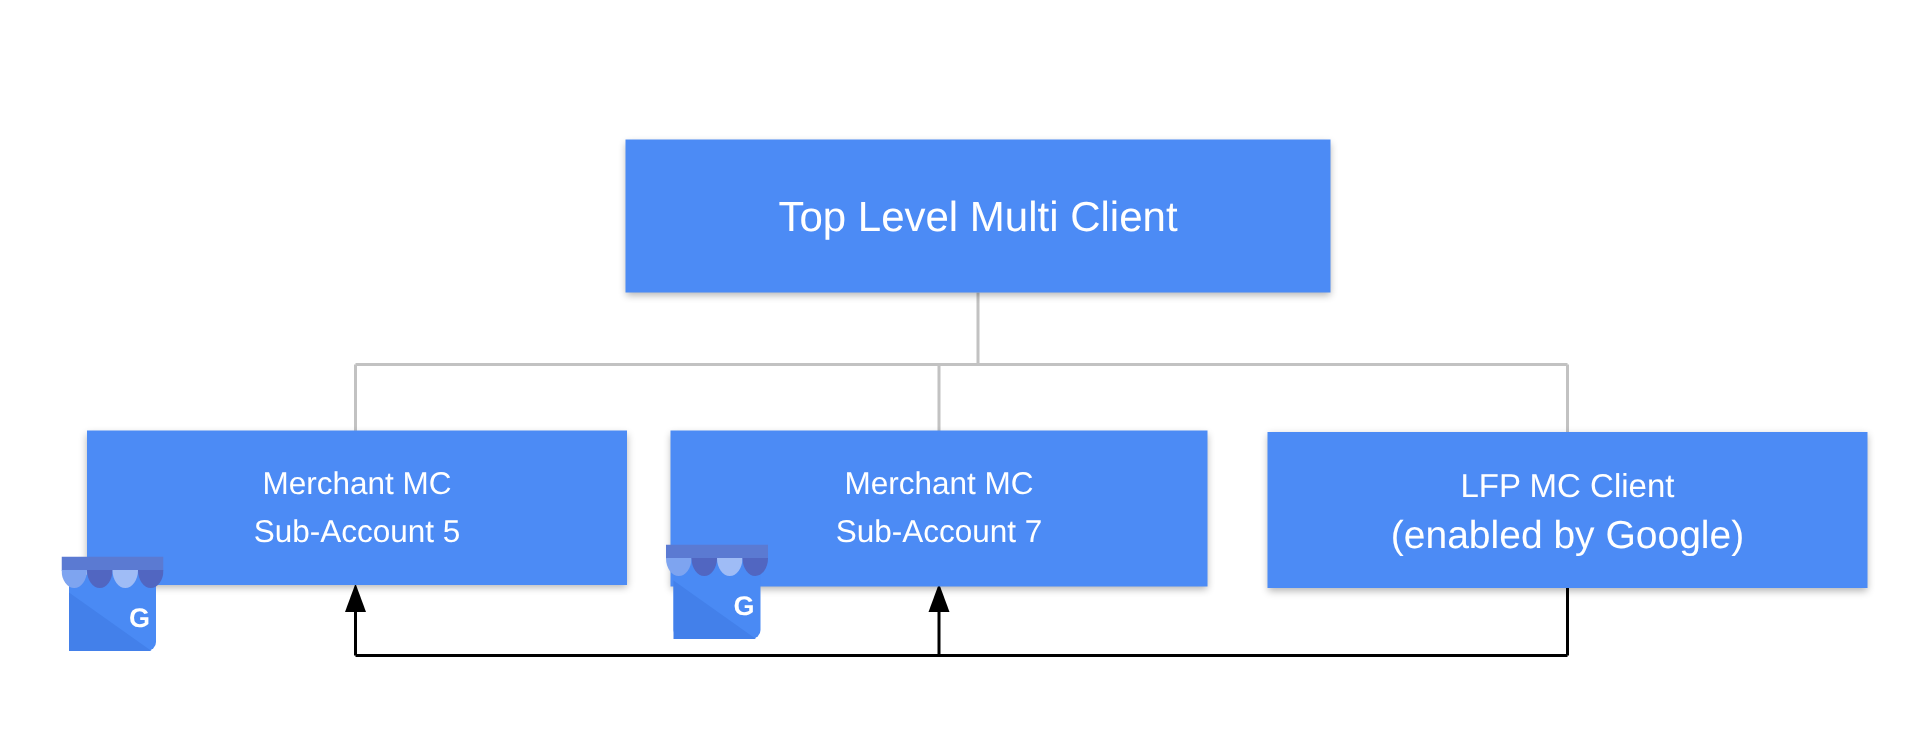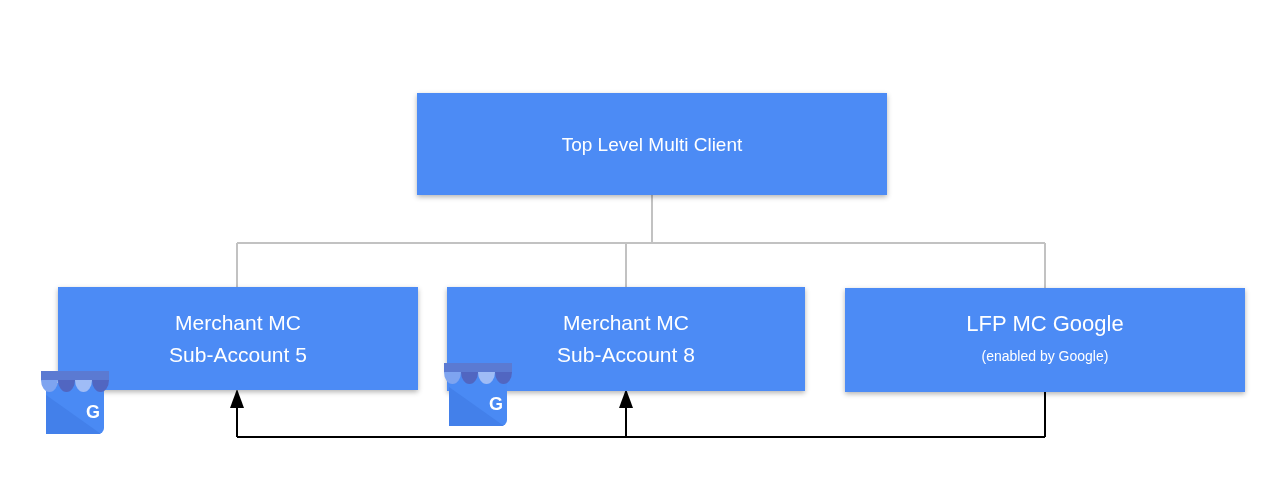--- a/index.html
+++ b/index.html
@@ -15,25 +15,25 @@
   .wire-black{fill:none;stroke:var(--flow-arrow,#000000);stroke-width:2;}
   .arrowhead{fill:var(--flow-arrow,#000000);stroke:none;}
   .node{
     position:absolute;
     display:flex;flex-direction:column;align-items:center;justify-content:center;
     background:var(--node-fill,#4C8BF5);
     color:var(--node-text,#FFFFFF);
     text-align:center;
     box-shadow:0 2px 5px rgba(0,0,0,0.30);
   }
-  .node-mca{left:417px;top:93px;width:470px;height:102px;font-size:19px;line-height:41px;}
+  .node-mca{left:417px;top:93px;width:470px;height:102px;font-size:28px;line-height:41px;}
   .node-sub1{left:58px;top:287px;width:360px;height:103px;font-size:21px;line-height:32px;}
   .node-sub2{left:447px;top:287px;width:358px;height:104px;font-size:21px;line-height:32px;}
   .node-lfp{left:845px;top:288px;width:400px;height:104px;font-size:22px;line-height:33px;}
-  .node-lfp .line-2{font-size:14px;}
+  .node-lfp .line-2{font-size:26px;}
   .gmb-icon{position:absolute;width:68px;height:63px;}
   .icon-1{left:41px;top:371px;}
   .icon-2{left:444px;top:363px;}
 </style>
 </head>
 <body>
 
 <div class="canvas">
 
   <svg class="wires" width="1286" height="501" viewBox="0 0 1286 501" aria-hidden="true">
@@ -49,25 +49,25 @@
     <div class="line-1">Top Level Multi Client</div>
   </div>
 
   <div class="node node-sub1">
     <div class="line-1">Merchant MC</div>
     <div class="line-2">Sub-Account 5</div>
   </div>
 
   <div class="node node-sub2">
     <div class="line-1">Merchant MC</div>
-    <div class="line-2">Sub-Account 8</div>
+    <div class="line-2">Sub-Account 7</div>
   </div>
 
   <div class="node node-lfp">
-    <div class="line-1">LFP MC Google</div>
+    <div class="line-1">LFP MC Client</div>
     <div class="line-2">(enabled by Google)</div>
   </div>
 
   <svg class="gmb-icon icon-1" viewBox="0 0 68 63" aria-hidden="true">
     <rect x="5" y="12" width="58" height="51" rx="6" style="fill:var(--icon-body,#4A8AF4)"></rect>
     <polygon points="5,24 60,63 5,63" style="fill:var(--icon-body-shade,#4380EA)"></polygon>
     <rect x="0" y="0" width="68" height="9.5" style="fill:var(--icon-awning-band,#5B7AD2)"></rect>
     <path d="M0,9 a8.5,12 0 0 0 17,0 Z" style="fill:var(--icon-awning-light-a,#7EA4F0)"></path>
     <path d="M17,9 a8.5,12 0 0 0 17,0 Z" style="fill:var(--icon-awning-dark,#5166C1)"></path>
     <path d="M34,9 a8.5,12 0 0 0 17,0 Z" style="fill:var(--icon-awning-light-b,#9FBCF6)"></path>

